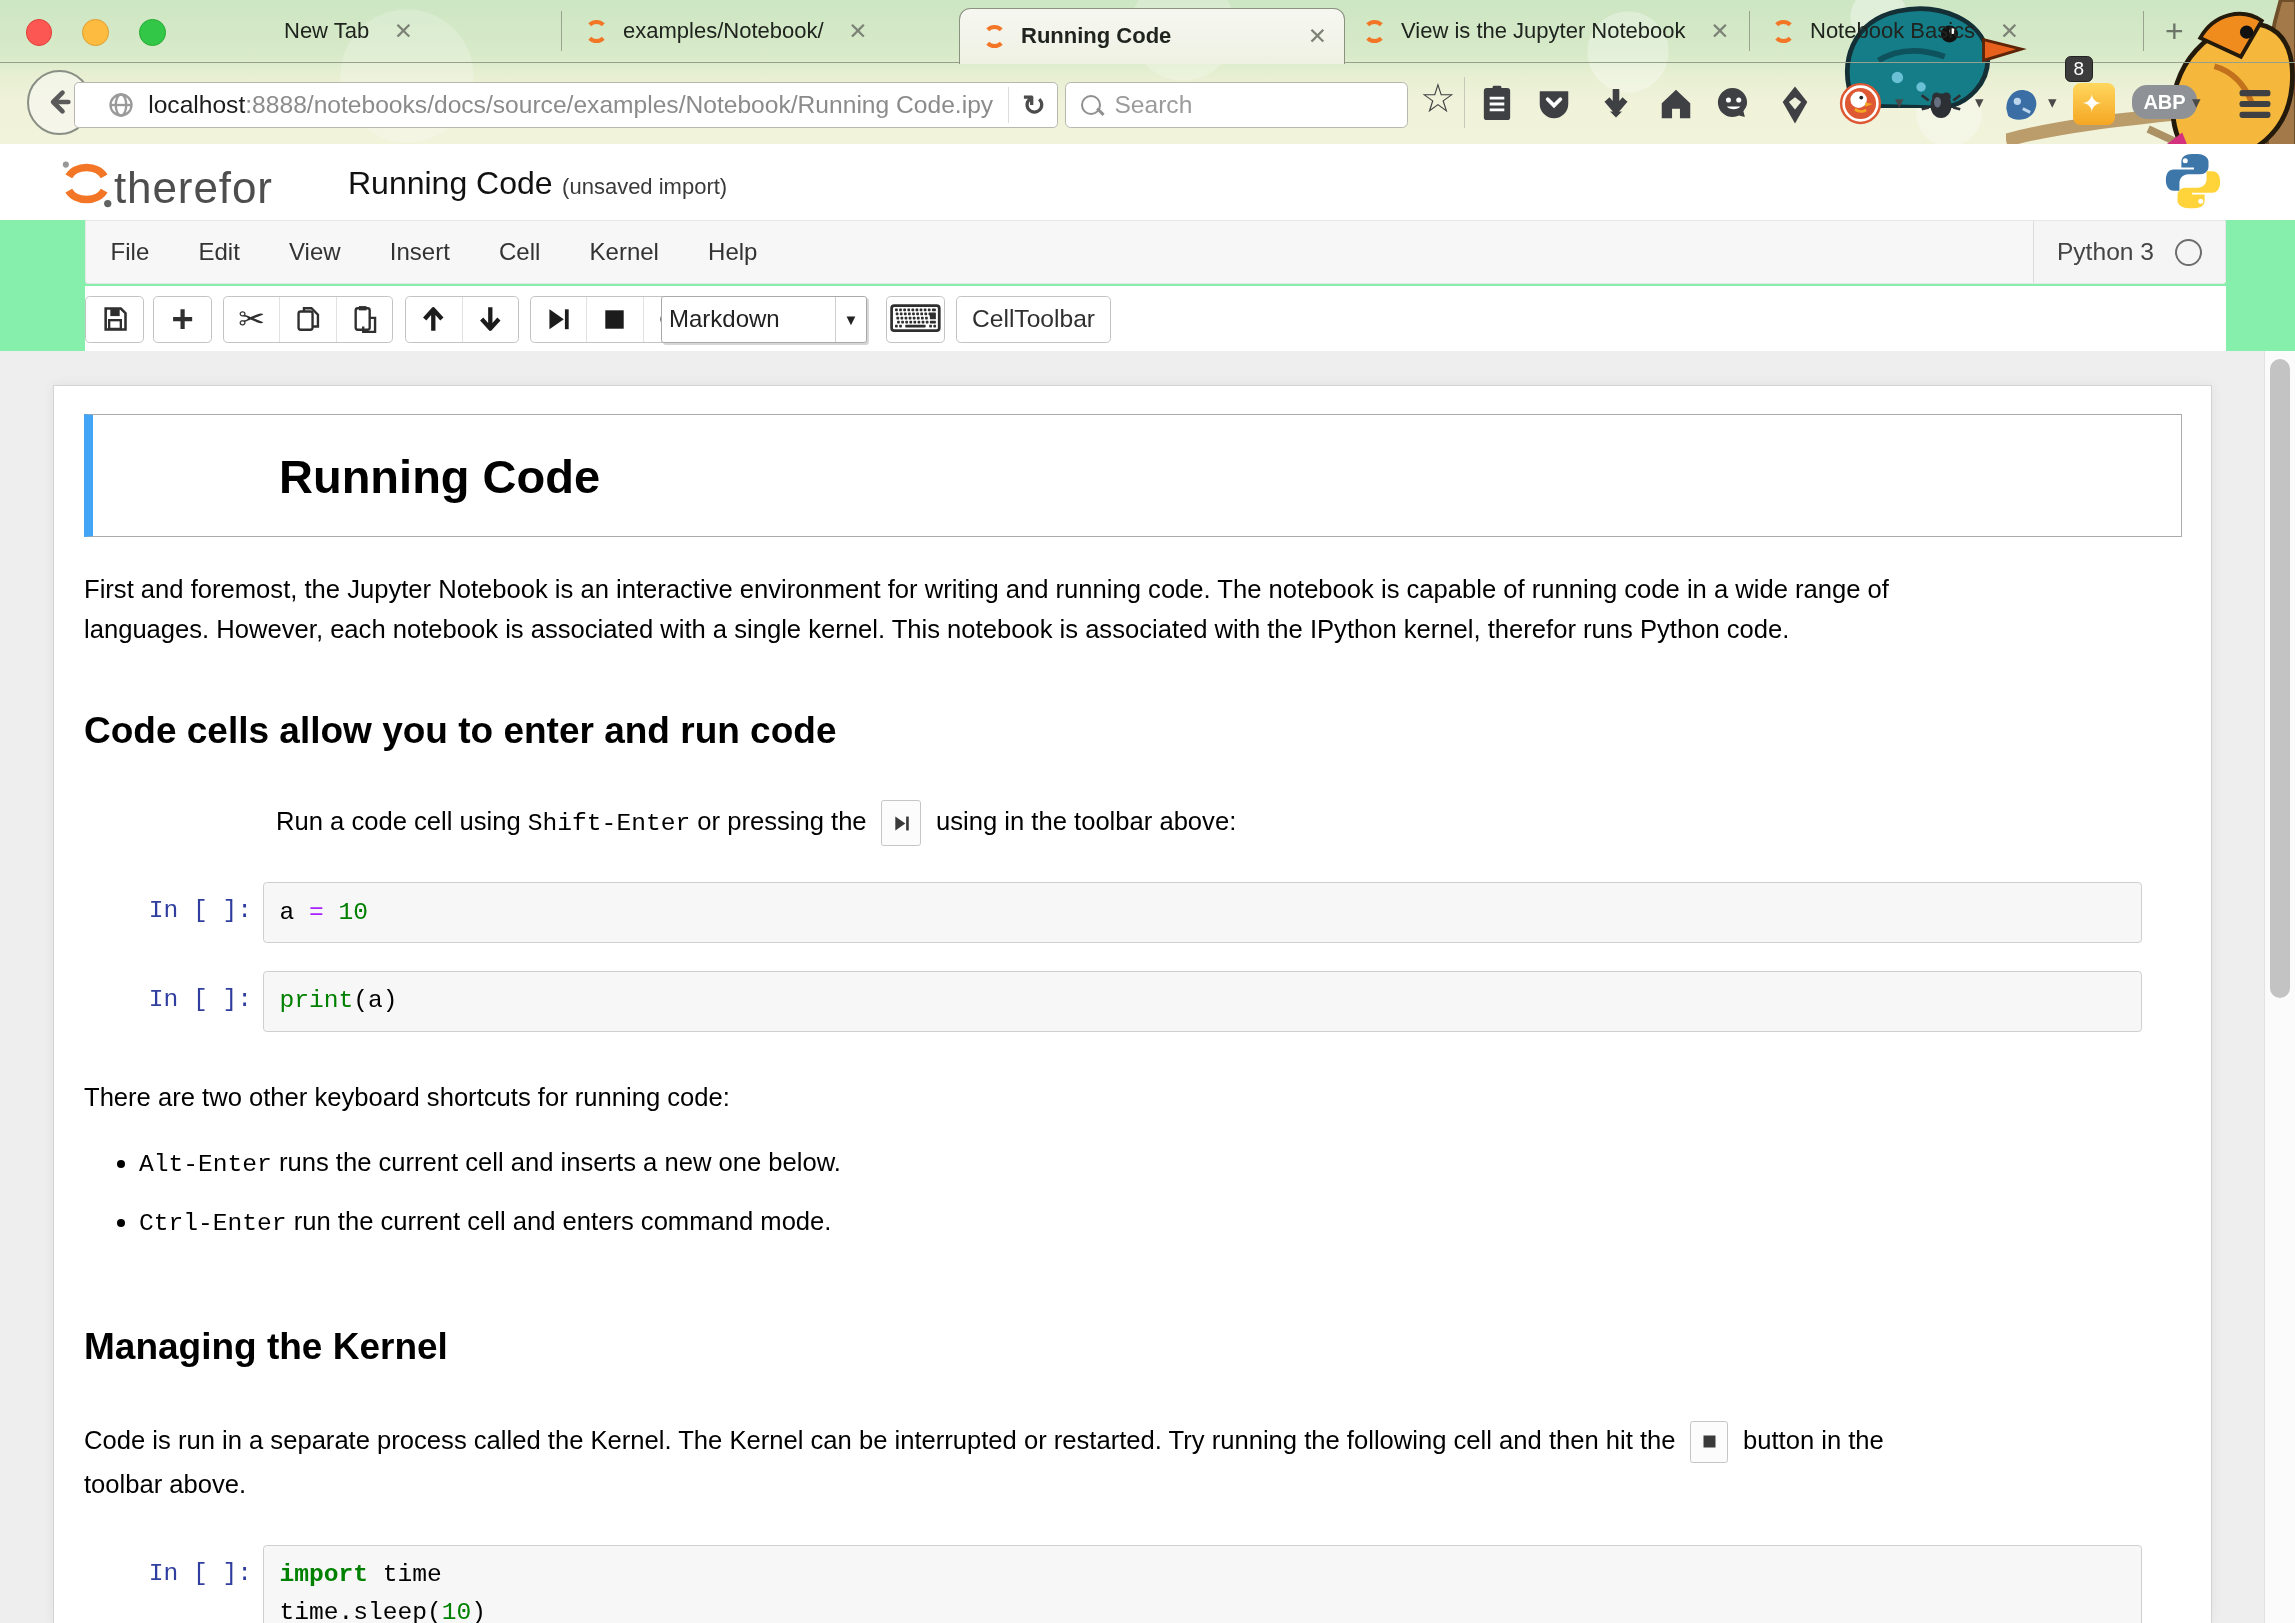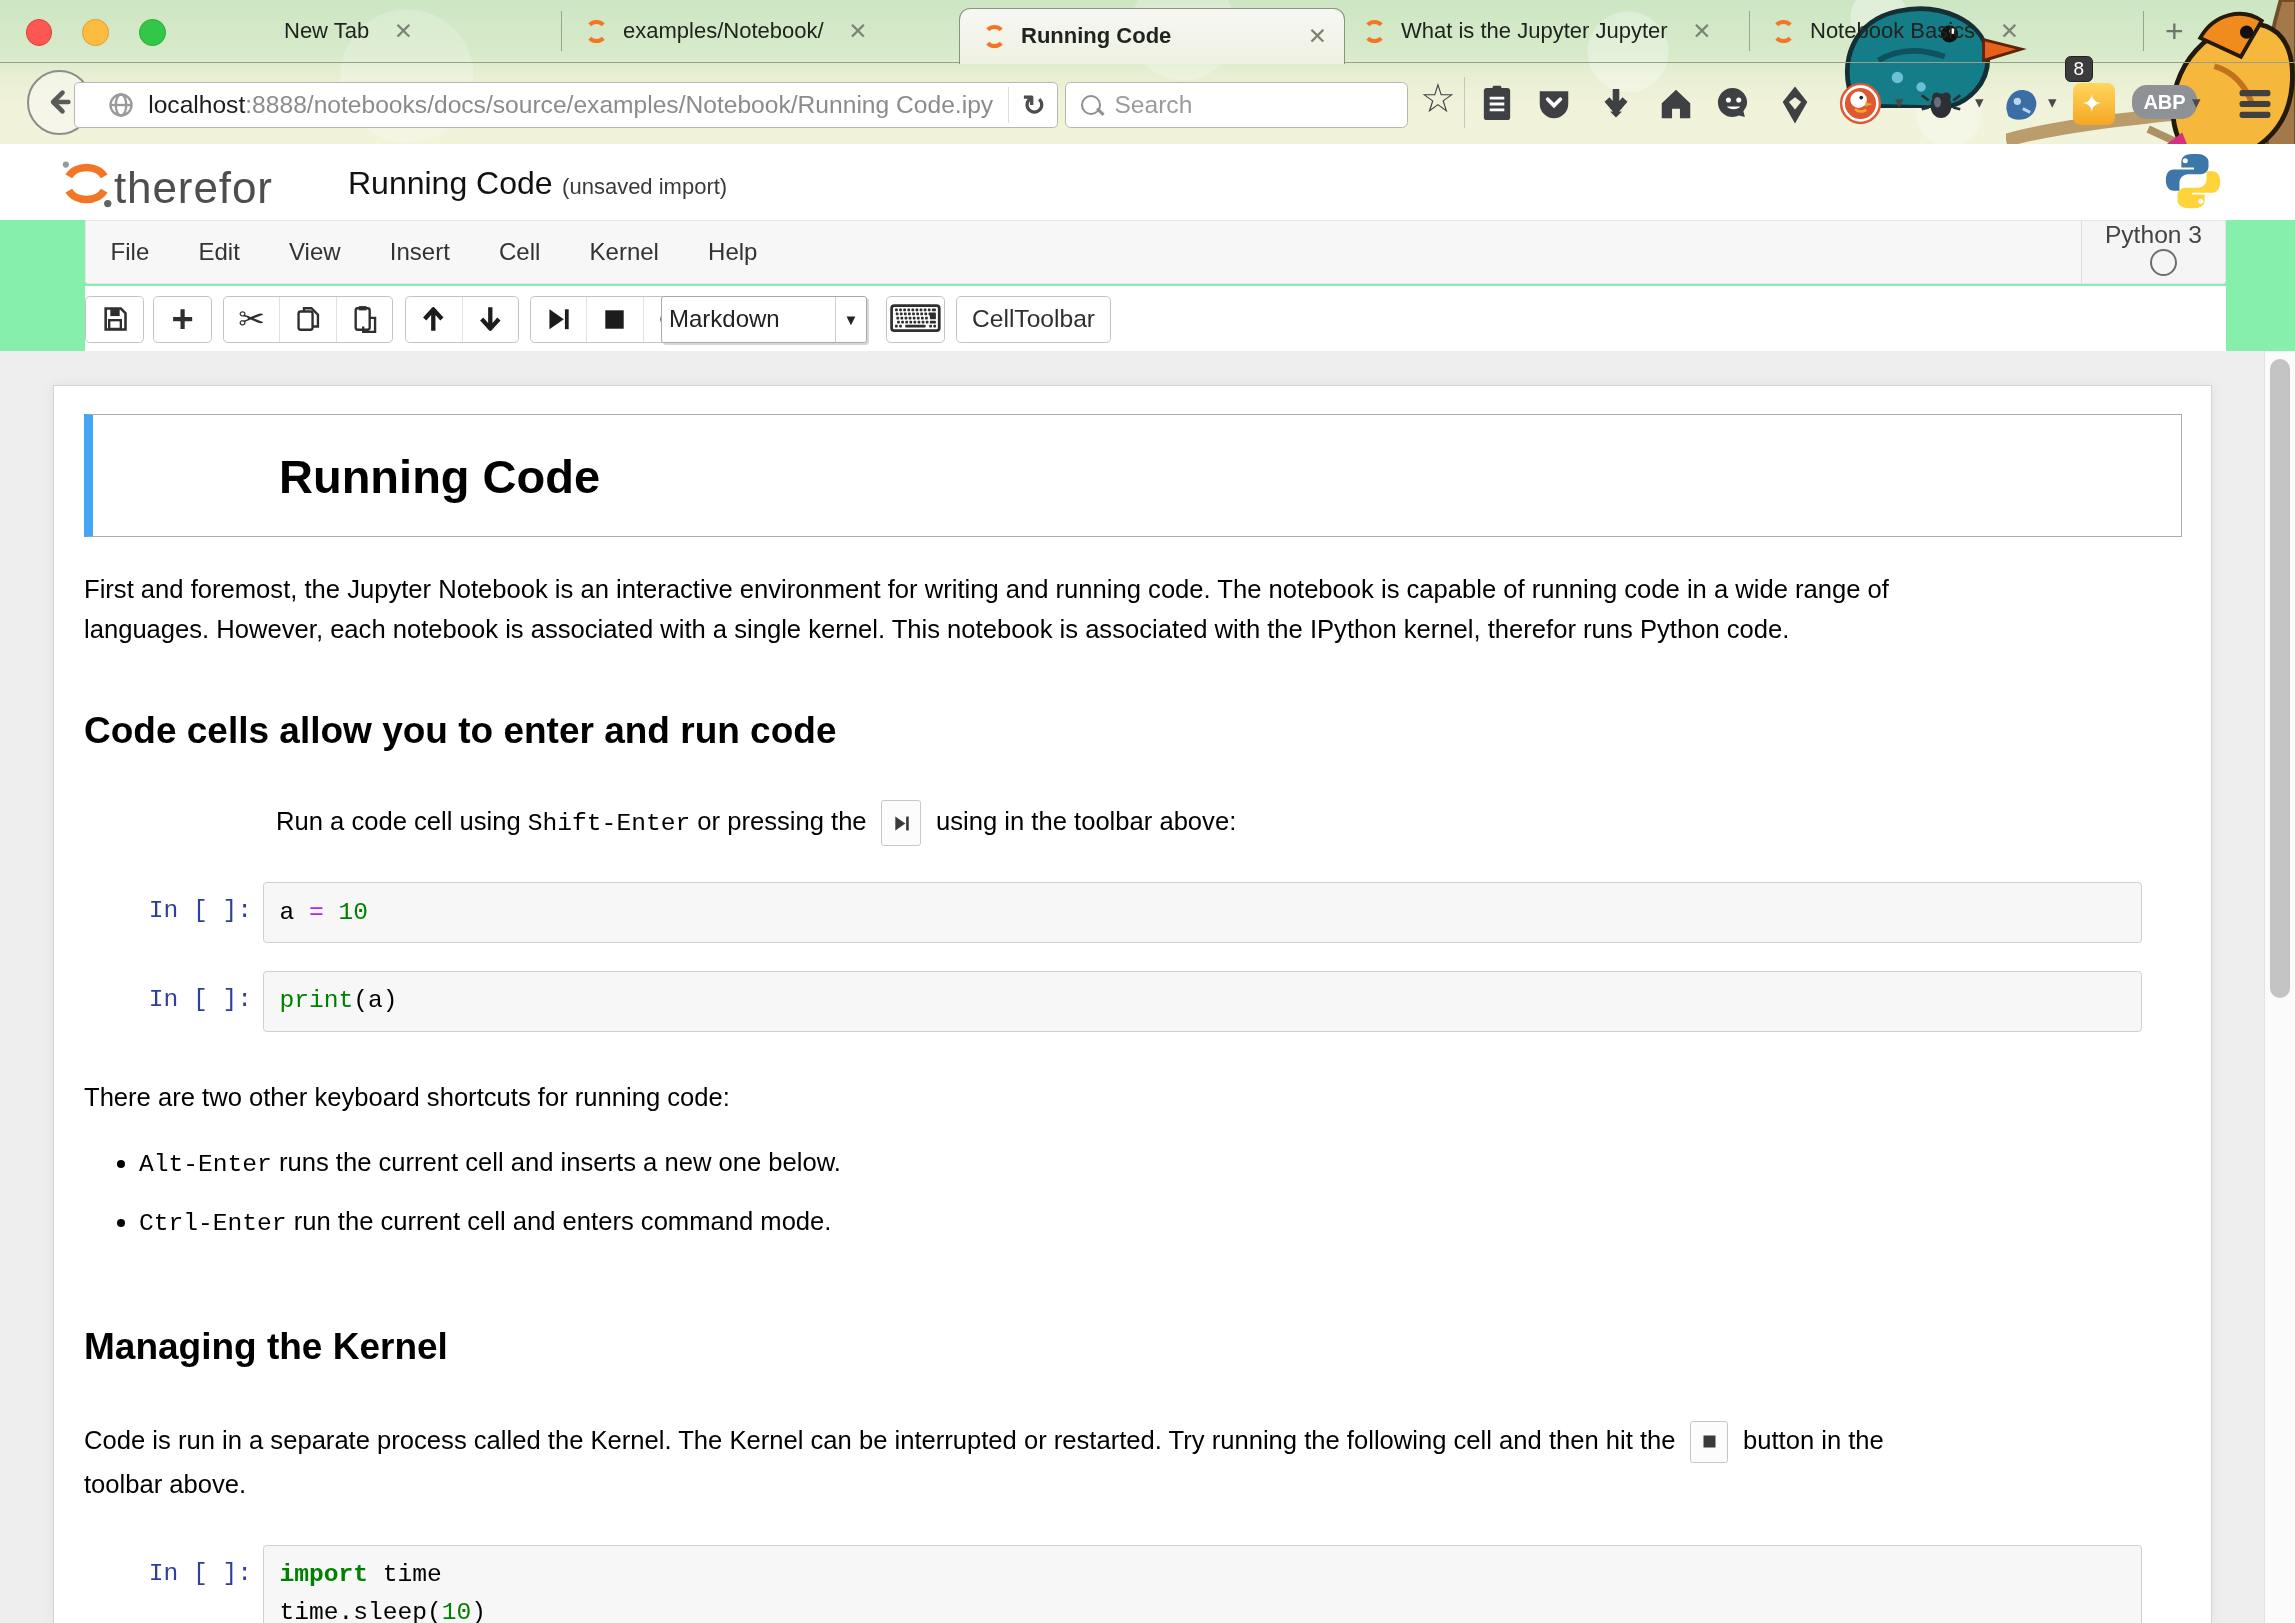--- a/index.html
+++ b/index.html
@@ -63,21 +63,21 @@
   .jheader{position:absolute;left:0;top:144px;width:2296px;height:76px;background:#fff;z-index:2;}
   .jlogo-text{font-size:44px;color:#4e4e4e;letter-spacing:0.9px;}
   .jtitle{font-size:32px;color:#111;margin-left:49px;}
   .jsub{font-size:22px;color:#3a3a3a;margin-left:9.5px;}
   
   .menubar{position:absolute;left:85px;top:220px;width:2141px;height:64px;background:#f7f7f7;
       border:0.9px solid #e7e7e7;border-radius:0 0 2.8px 2.8px;box-sizing:border-box;display:flex;
       align-items:center;font-size:24px;color:#333;z-index:2;}
   .menubar .mi{padding:0 24.6px;}
   .kernelbox{position:absolute;right:0;top:0;height:62px;display:flex;align-items:center;
-      border-left:0.9px solid #dcdcdc;padding:0 23px;color:#444;font-size:24.6px;background:#f5f5f5;border-radius:0 0 2.8px 0;flex-direction:column;}
+      border-left:0.9px solid #dcdcdc;padding:0 23px;color:#444;font-size:24.6px;background:#f5f5f5;border-radius:0 0 2.8px 0;}
   .kcircle{width:23px;height:23px;border:2.8px solid #6d6d6d;border-radius:50%;margin-left:21px;}
   
   .toolbar{position:absolute;left:85px;top:286px;width:2141px;height:65px;background:#fff;z-index:2;}
   .tbtn{position:absolute;top:9.5px;height:47px;background:#fff;border:1.9px solid #c3c3c3;border-radius:4.7px;
      display:flex;align-items:center;justify-content:center;color:#2f2f2f;box-sizing:border-box;}
   .tgroup{position:absolute;top:9.5px;height:47px;border:1.9px solid #c3c3c3;border-radius:4.7px;display:flex;box-sizing:border-box;}
   .tgroup .seg{width:57px;display:flex;align-items:center;justify-content:center;border-right:0.9px solid #e2e2e2;color:#2f2f2f;}
   .tgroup .seg:last-child{border-right:none;}
   .tsel{position:absolute;left:576px;top:9.5px;width:206px;height:47px;background:#fff;border:0.9px solid #a9a9a9;
      border-radius:2.8px;box-shadow:1.9px 1.9px 0 #d6d6d6;display:flex;align-items:center;font-size:24px;color:#222;box-sizing:border-box;}
@@ -161,21 +161,21 @@
       </div>
 
       <div class="tab tab-active" style="left:959px;width:386px;padding-left:23px;box-sizing:border-box;">
         <span class="favicon"></span>
         <span class="label" style="font-weight:bold;">Running Code</span>
         <span class="close" style="margin-left:auto;margin-right:17px;">✕</span>
       </div>
 
       <div class="tab" style="left:1363px;">
         <span class="favicon"></span>
-        <span class="label">What is the Jupyter Jupyter</span>
+        <span class="label">View is the Jupyter Notebook</span>
         <span class="close">✕</span>
       </div>
       <div class="tab-sep" style="left:1749px;"></div>
 
       <div class="tab" style="left:1772px;">
         <span class="favicon"></span>
         <span class="label">Notebook Basics</span>
         <span class="close">✕</span>
       </div>
       <div class="tab-sep" style="left:2143px;"></div>

